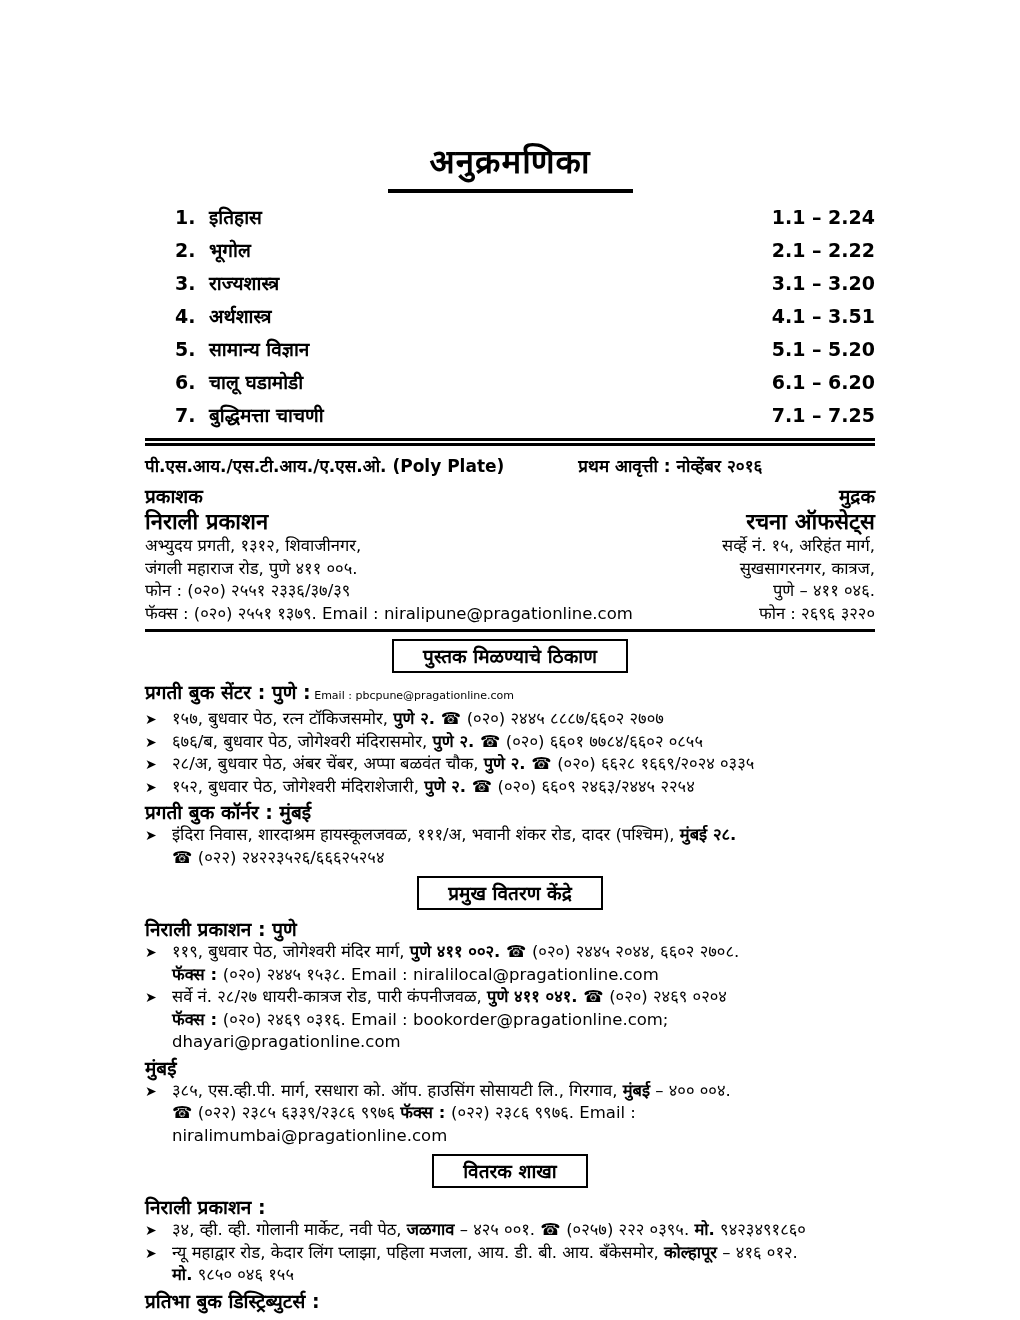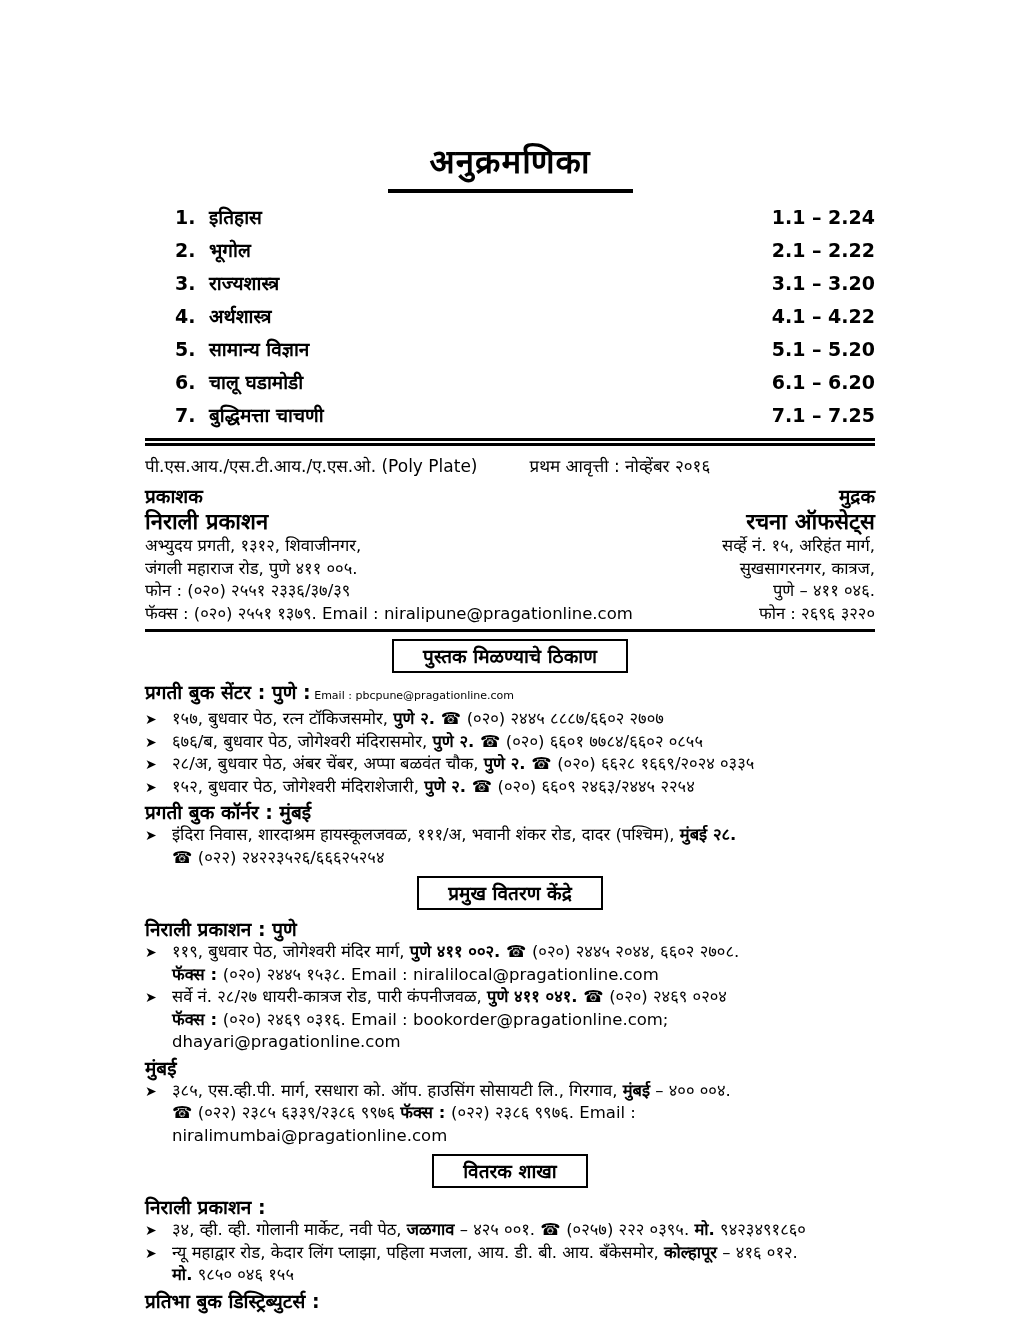--- a/index.html
+++ b/index.html
@@ -19,21 +19,21 @@
   
   .toc-row { display:flex; align-items:baseline; font-weight:bold; font-size:19px; margin-bottom:12px; line-height:21px; }
   .toc-num { width:34px; margin-left:30px; }
   .toc-label { flex:1; }
   .toc-pages { text-align:right; white-space:nowrap; }
 
   .double-rule { border-top:3px solid #000; border-bottom:3px solid #000; height:8px; margin:4px 0 8px 0; }
   .thick-rule { border-top:3px solid #000; margin:4px 0 6px 0; }
 
   
-  .imprint { display:flex; font-weight:normal; font-size:17px; margin-bottom:8px; }
+  .imprint { display:flex; font-weight:bold; font-size:17px; margin-bottom:8px;gap:22px; }
   .imprint-right { margin-left:52px; }
 
   
   .pubgrid { display:flex; justify-content:space-between; }
   .pubcol { font-size:16.5px; line-height:22.5px; }
   .pubcol.right { text-align:right; }
   .pub-role { font-weight:bold; font-size:19px; line-height:23px; }
   .pub-name { font-weight:bold; font-size:22px; line-height:27px; }
 
   
@@ -71,21 +71,21 @@
       <span class="toc-pages">2.1 – 2.22</span>
     </div>
     <div class="toc-row">
       <span class="toc-num">3.</span>
       <span class="toc-label">राज्यशास्त्र</span>
       <span class="toc-pages">3.1 – 3.20</span>
     </div>
     <div class="toc-row">
       <span class="toc-num">4.</span>
       <span class="toc-label">अर्थशास्त्र</span>
-      <span class="toc-pages">4.1 – 4.22</span>
+      <span class="toc-pages">4.1 – 3.51</span>
     </div>
     <div class="toc-row">
       <span class="toc-num">5.</span>
       <span class="toc-label">सामान्य विज्ञान</span>
       <span class="toc-pages">5.1 – 5.20</span>
     </div>
     <div class="toc-row">
       <span class="toc-num">6.</span>
       <span class="toc-label">चालू घडामोडी</span>
       <span class="toc-pages">6.1 – 6.20</span>

